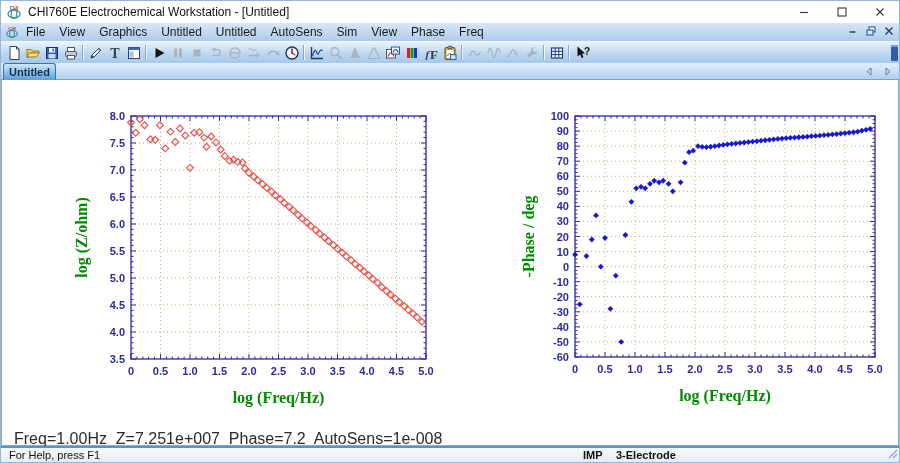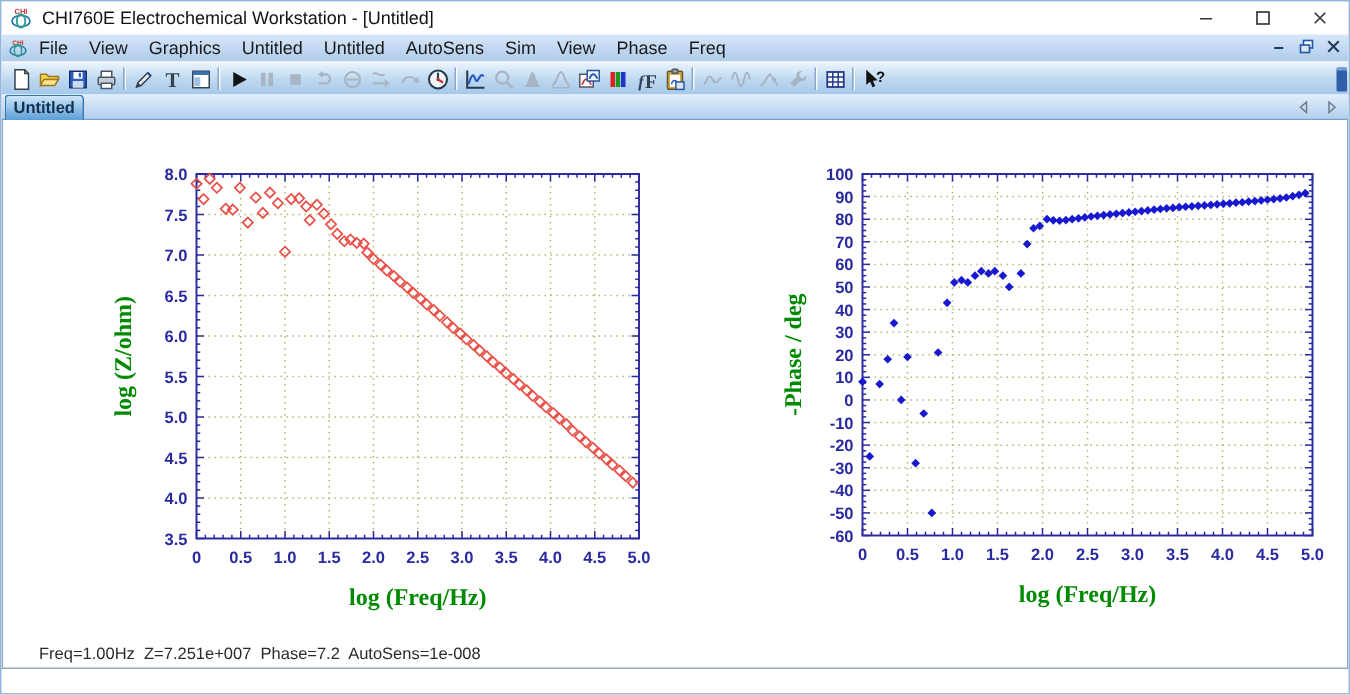--- a/index.html
+++ b/index.html
@@ -43,21 +43,21 @@
     border-radius:3px 3px 0 0;font-weight:bold;font-size:11px;color:#14314f;}
   .tab-scroll{position:absolute;right:6px;top:3px;display:flex;gap:9px;}
   .tab-arrow{width:10px;height:10px;display:flex;align-items:center;justify-content:center;}
 
   
   .doc{position:absolute;top:79px;left:0;right:0;bottom:16px;background:#fff;
     border:1px solid #93a9bf;border-top:none;box-sizing:border-box;}
   .chart{position:absolute;}
   #chart0{left:70px;top:16px;}
   #chart1{left:460px;top:16px;}
-  .readout{position:absolute;left:24px;top:350px;font-size:11px;color:#2b2b2b;white-space:pre;}
+  .readout{position:absolute;left:12px;top:350px;font-size:16px;color:#2b2b2b;white-space:pre;}
 
   svg .grid{stroke-width:1;stroke-dasharray:1 3;fill:none;}
   svg .frame{fill:none;stroke-width:1.3;}
   svg .tickmark{stroke-width:1;}
   svg text.ticklab{font-family:"Liberation Sans",sans-serif;font-weight:bold;font-size:11px;}
   svg text.axtitle{font-family:"Liberation Serif",serif;font-weight:bold;font-size:16px;}
 
   
   .statusbar{position:absolute;left:0;right:0;bottom:0;height:16px;box-sizing:border-box;
     background:linear-gradient(#f5f8fc,#e7edf5);border-top:2px solid #5a92cf;
@@ -1064,14 +1064,24 @@
         <path d="M387.2 33.81937499999999L390.09999999999997 36.719374999999985L387.2 39.619374999999984L384.3 36.719374999999985Z" fill="#1818cf" stroke="none" stroke-width="1.15"></path>
         <path d="M391.4 33.36750000000004L394.29999999999995 36.26750000000004L391.4 39.16750000000004L388.5 36.26750000000004Z" fill="#1818cf" stroke="none" stroke-width="1.15"></path>
         <path d="M395.59999999999997 32.76500000000002L398.49999999999994 35.66500000000002L395.59999999999997 38.56500000000002L392.7 35.66500000000002Z" fill="#1818cf" stroke="none" stroke-width="1.15"></path>
         <path d="M399.8 31.86125000000002L402.7 34.76125000000002L399.8 37.66125000000002L396.90000000000003 34.76125000000002Z" fill="#1818cf" stroke="none" stroke-width="1.15"></path>
         <path d="M404 30.95749999999996L406.9 33.85749999999996L404 36.75749999999996L401.1 33.85749999999996Z" fill="#1818cf" stroke="none" stroke-width="1.15"></path>
         <path d="M408.2 29.903124999999996L411.09999999999997 32.803124999999994L408.2 35.70312499999999L405.3 32.803124999999994Z" fill="#1818cf" stroke="none" stroke-width="1.15"></path>
       </svg>
     <div class="readout">Freq=1.00Hz  Z=7.251e+007  Phase=7.2  AutoSens=1e-008</div>
   </div>
 
+  <div class="statusbar">
+    <span class="sb-help">For Help, press F1</span>
+    <span class="sb-mode">IMP</span>
+    <span class="sb-electrode">3-Electrode</span>
+    <span class="sb-grip">
+      <svg width="12" height="12" viewBox="0 0 12 12">
+          <path d="M11 3L3 11M11 7l-4 4M11 11h0" stroke="#93a9bf" stroke-width="1.4"></path>
+        </svg>
+    </span>
+  </div>
 
 </div>
 
 </body></html>

